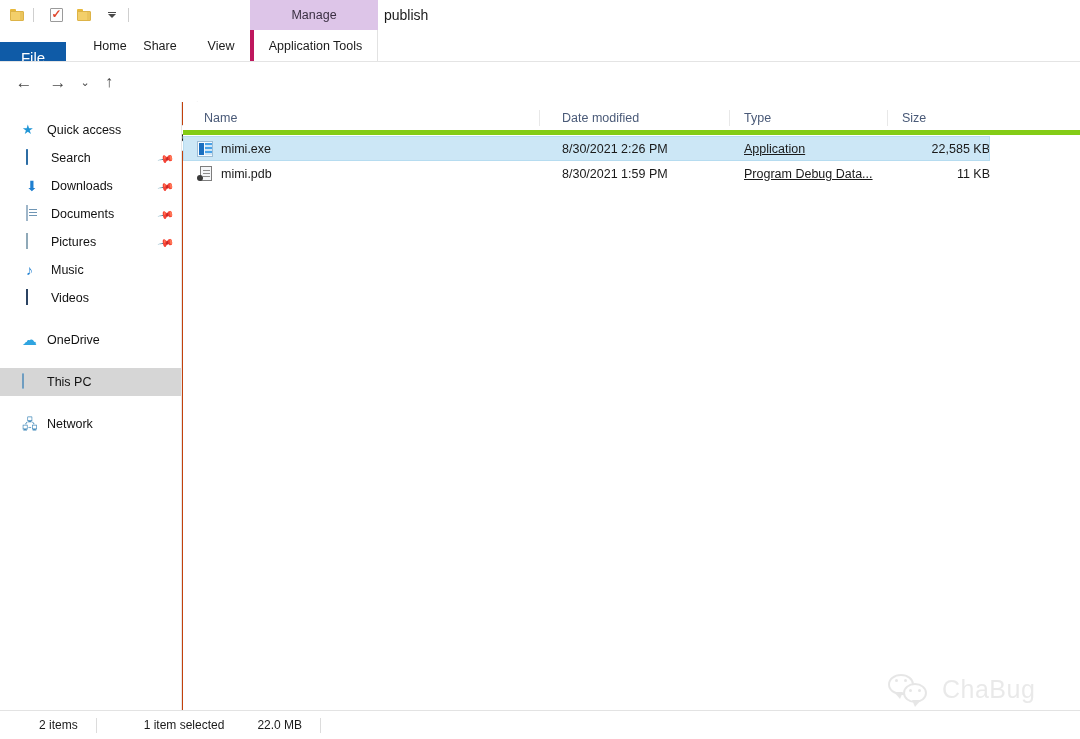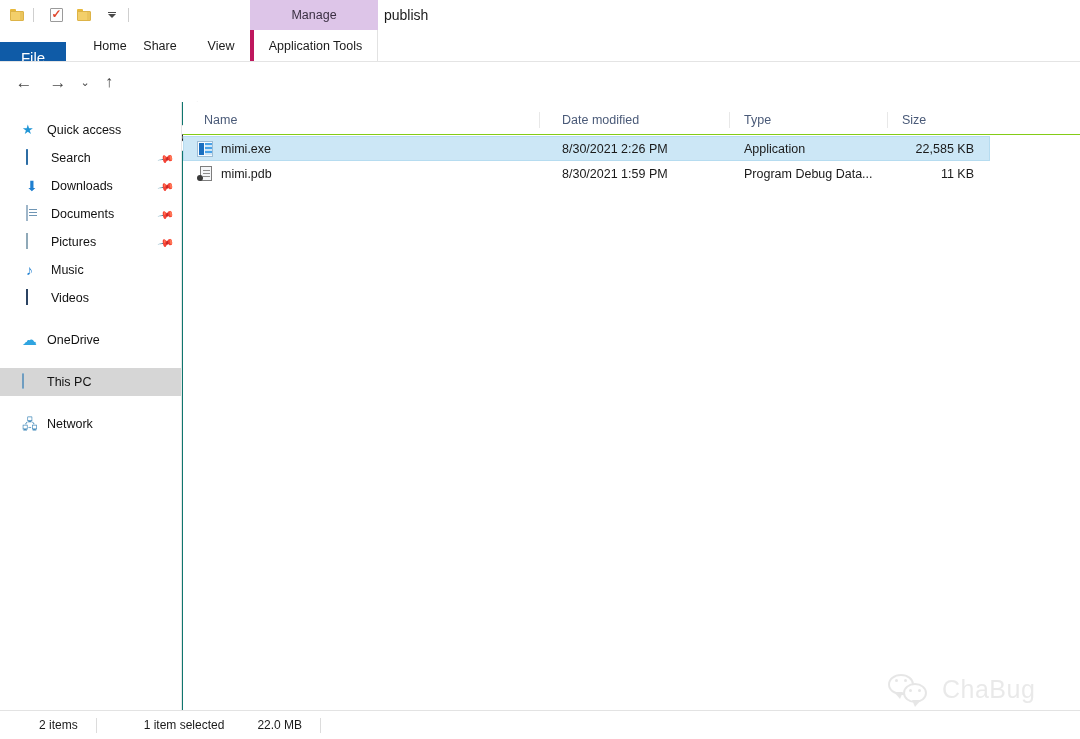--- a/index.html
+++ b/index.html
@@ -3,21 +3,21 @@
 <meta charset="utf-8">
 <style>
   * { box-sizing: border-box; margin: 0; padding: 0; }
   html, body {
     width: 1080px; height: 739px;
     font-family: "Liberation Sans", sans-serif;
     background: #ffffff;
     overflow: hidden;
     -webkit-font-smoothing: antialiased;
   }
-  #app { position: relative; width: 1080px; height: 739px; background:#0f766e; }
+  #app { position: relative; width: 1080px; height: 739px; background:#c2410c; }
 
   
   .titlebar {
     position:absolute; left:0; top:0; width:1080px; height:30px;
     background:#ffffff;
     display:flex; align-items:center;
   }
   .qa-item { display:flex; align-items:center; justify-content:center;
              width:22px; height:22px; margin-left:6px; }
   .qa-sep { width:1px; height:14px; background:#cfcfcf; margin:0 5px; }
@@ -169,40 +169,40 @@
   
   .content {
     position:absolute; left:183px; top:102px; width:897px; height:615px; background:#fff;
   }
   .sortcaret {
     position:absolute; left:193px; top:100px; font-size:10px; color:#c8c8c8;
   }
   .colheader {
     position:absolute; left:0; top:3px; width:897px; height:30px;
     display:flex; align-items:center;
-    border-bottom:1px solid #84cc16;
+    border-bottom:5px solid #84cc16;
   }
   .col {
     position:relative; height:30px; display:flex; align-items:center;
     font-size:12.5px; color:#4a5a78;
   }
   .col .divider { position:absolute; right:0; top:7px; width:1px; height:16px; background:#e8e8e8; }
   .col-name { left:0; width:357px; padding-left:21px; }
   .col-date { width:190px; padding-left:22px; }
   .col-type { width:158px; padding-left:14px; }
   .col-size { width:120px; padding-left:14px; }
 
   .rows { position:absolute; left:0; top:34px; width:897px; }
   .row { position:relative; display:flex; height:25px; width:807px; }
   .row.sel { background:#cce7f6; outline:1px solid #b6dcf0; outline-offset:-1px; }
   .cell { font-size:12.5px; color:#1a1a1a; display:flex; align-items:center; height:25px; }
   .c-name { width:357px; padding-left:14px; }
   .c-date { width:190px; padding-left:22px; }
-  .c-type { width:158px; padding-left:14px; overflow:hidden; white-space:nowrap; }
-  .c-size { width:102px; justify-content:flex-end; padding-right:16px; }
+  .c-type { width:158px; padding-left:14px; overflow:hidden; white-space:nowrap;text-decoration:underline; }
+  .c-size { width:102px; justify-content:flex-end; padding-right:0; }
 
   .f-ico { width:16px; height:16px; margin-right:8px; position:relative; flex:0 0 16px; }
   
   .exe-ico { background:#f7fbfe; border:1px solid #9dbcd4; }
   .exe-ico:before{ content:""; position:absolute; left:1px; top:1px; width:5px; height:12px; background:#1b6fc0;}
   .exe-ico:after{ content:""; position:absolute; left:7px; top:1px; width:7px; height:12px;
     background:linear-gradient(#4aa3e8 0 2px,#cfe6f7 2px 4px,#4aa3e8 4px 6px,#cfe6f7 6px 8px,#4aa3e8 8px 10px,#cfe6f7 10px 12px);}
   
   .pdb-ico { }
   .pdb-ico .sheet { position:absolute; left:3px; top:0; width:12px; height:15px;

